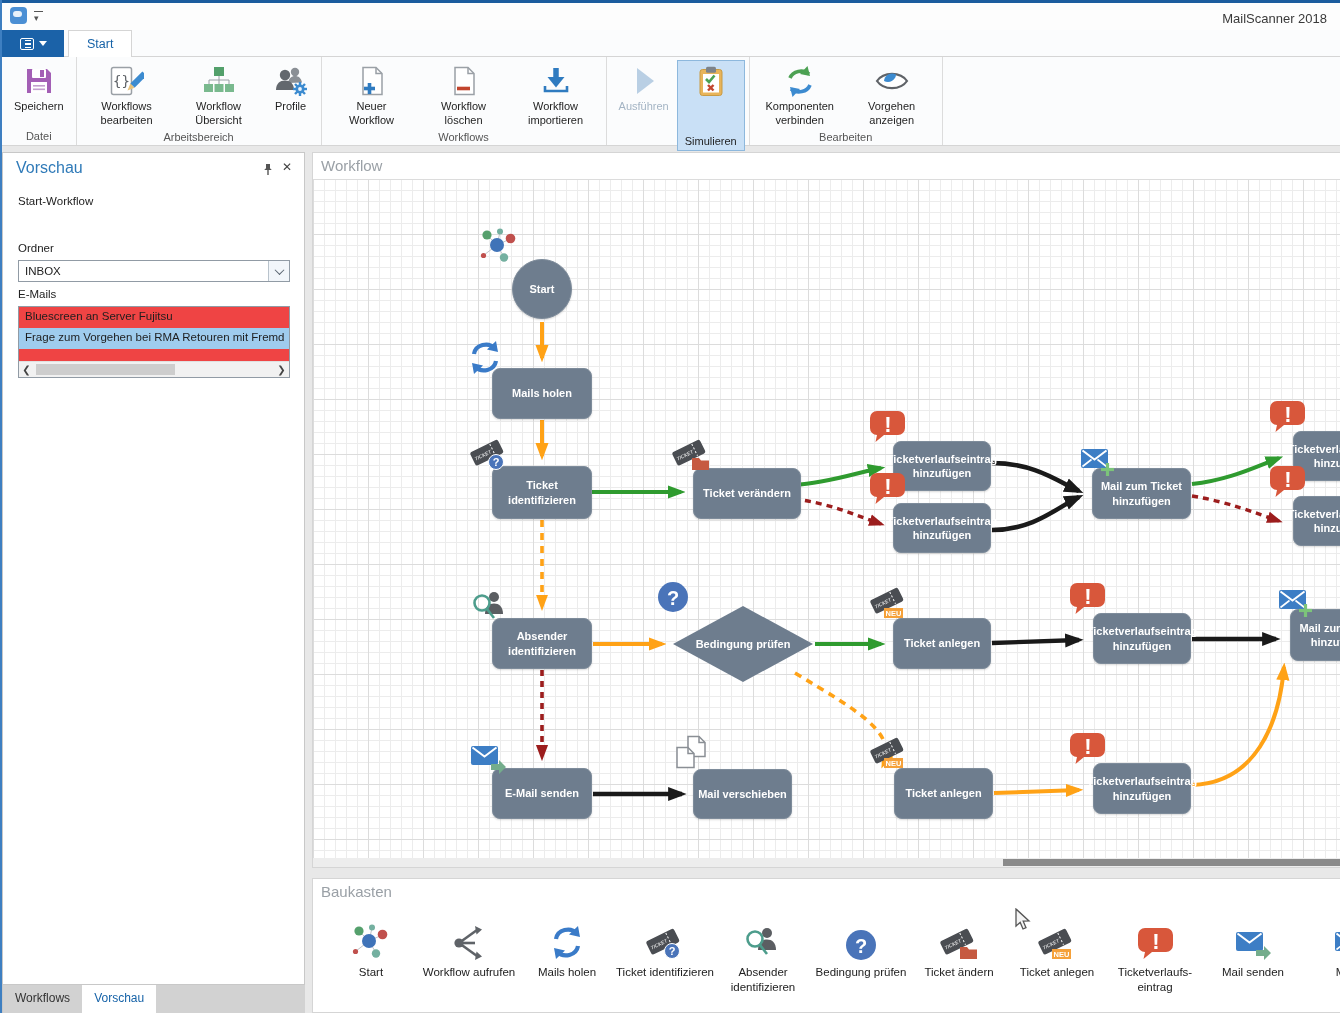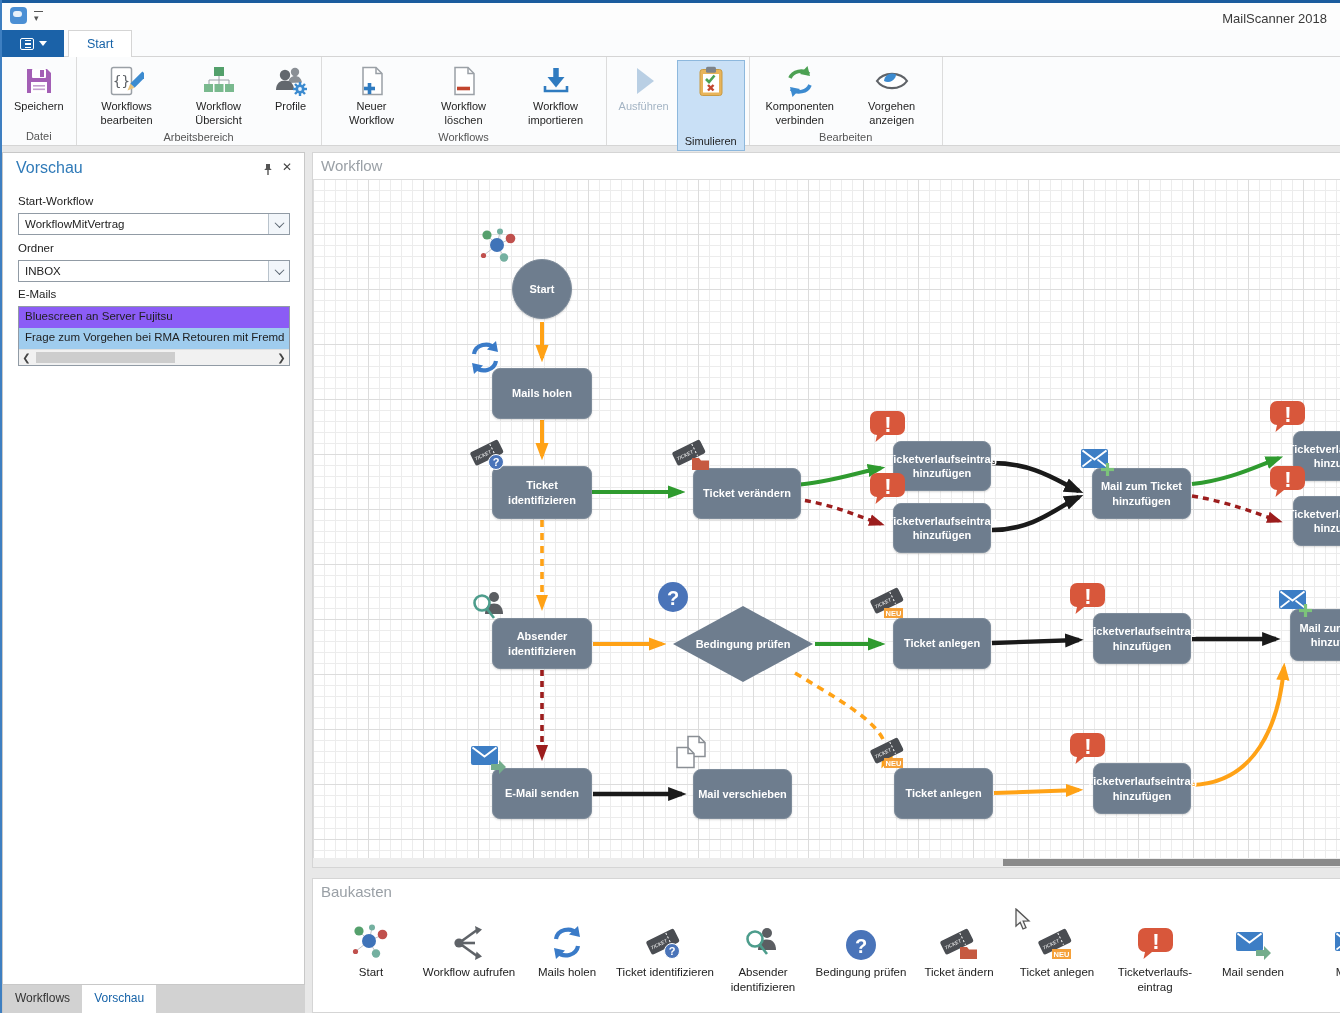--- a/index.html
+++ b/index.html
@@ -52,22 +52,22 @@
   .sb-pin { position:absolute; left:259px; top:9px; cursor:pointer; }
   .sb-close { position:absolute; left:279px; top:7px; font-size:12px; color:#444; cursor:pointer; }
   .sb-label { position:absolute; left:15px; font-size:11.5px; color:#222; }
   .combo { position:absolute; left:15px; width:272px; height:22px; border:1px solid #919ba5;
            background:#fff; font-size:11.5px; color:#222; display:flex; align-items:center; cursor:pointer; }
   .combo .cval { flex:1; padding:0 6px; white-space:nowrap; overflow:hidden; }
   .combo .cbtn { width:21px; height:100%; border-left:1px solid #b9c3cc; background:#f2f6fa;
                  display:flex; align-items:center; justify-content:center; }
   .chev { width:7px; height:7px; border-right:1.5px solid #5a6570; border-bottom:1.5px solid #5a6570;
           transform:rotate(45deg) translate(-1px,-1px); }
-  .maillist { position:absolute; left:15px; top:305px; width:272px; height:60px; border:1px solid #919ba5;
-              background:#8b5cf6; overflow:hidden; }
+  .maillist { position:absolute; left:15px; top:305px; width:272px; height:72px; border:1px solid #919ba5;
+              background:#ef4444; overflow:hidden; }
   .mailrow { height:21px; font-size:11.5px; color:#1e1e1e; padding:3px 6px 0; white-space:nowrap; cursor:pointer; }
   .mailrow.sel { background:#9fccee; }
   .hscroll { position:absolute; left:0; bottom:0; width:100%; height:16px; background:#f1f1f1;
              border-top:1px solid #e0e0e0; display:flex; align-items:center; }
   .harrow { width:15px; text-align:center; font-size:10px; color:#444; cursor:pointer; }
   .htrack { flex:1; position:relative; height:100%; }
   .hthumb { position:absolute; left:2px; top:2px; height:11px; width:58%; background:#cdcdcd; cursor:pointer; }
 
   .sbtabs { position:absolute; left:0; top:985px; width:303px; height:28px; background:#d2d2d2;
             display:flex; align-items:stretch; border-left:1px solid #c8c8c8; }
@@ -292,26 +292,20 @@
     <div class="sb-title">Vorschau</div>
     <span class="sb-pin">
       <svg width="12" height="13" viewBox="0 0 12 13">
           <path d="M4 1h4v4.2l1.8 1.8H2.2L4 5.2z" fill="#555"></path>
           <line x1="6" y1="7" x2="6" y2="12" stroke="#555" stroke-width="1.4"></line>
         </svg>
     </span>
     <span class="sb-close">✕</span>
 
     <div class="sb-label" style="top:42px">Start-Workflow</div>
-    <div class="combo" style="top:60px">
-      <span class="cval">WorkflowMitVertrag</span>
-      <span class="cbtn">
-          <span class="chev"></span>
-        </span>
-    </div>
 
     <div class="sb-label" style="top:89px">Ordner</div>
     <div class="combo" style="top:107px">
       <span class="cval">INBOX</span>
       <span class="cbtn">
           <span class="chev"></span>
         </span>
     </div>
 
     <div class="sb-label" style="top:135px">E-Mails</div>

